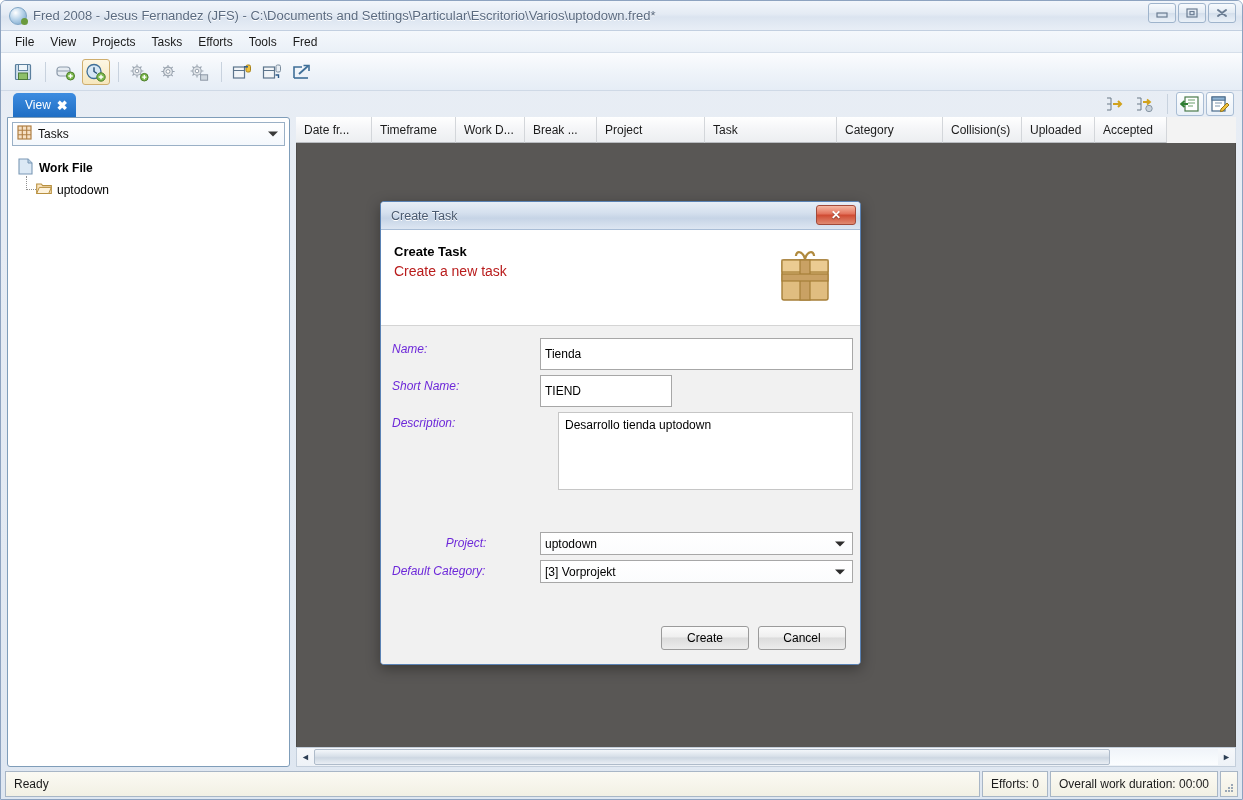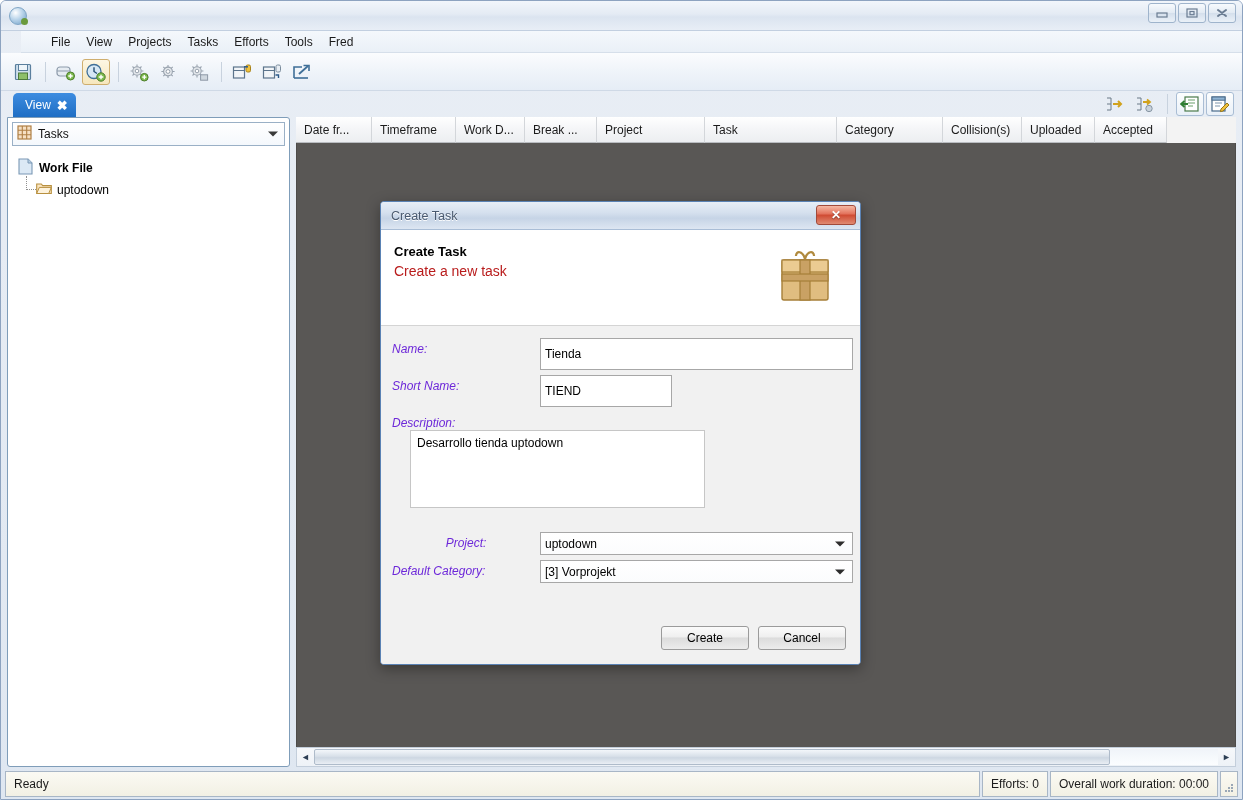--- a/index.html
+++ b/index.html
@@ -70,24 +70,23 @@
     font-size:11px;
   }
   .wbtn svg { display:block; }
 
   
   #menubar {
     height: 22px;
     flex: 0 0 22px;
     display: flex;
     align-items: center;
-    padding-left: 22px;
+    padding-left: 6px;
     background: linear-gradient(180deg,#f4f8fc 0%, #eaf0f7 100%);
     border-bottom: 1px solid #d6dfea;
-    margin-left: 20px;
   }
   .menu-item {
     padding: 2px 8px;
     font-size: 12px;
     color: #1b1b1b;
     cursor: default;
   }
 
   
   #toolbar {
@@ -407,20 +406,21 @@
     font-size:12px; color:#000;
   }
 </style>
 </head>
 <body>
 
 <div id="app-window">
 
   <div id="titlebar">
     <div id="titlebar-icon"></div>
+    <div id="title-text">Fred 2008 - Jesus Fernandez (JFS) - C:\Documents and Settings\Particular\Escritorio\Varios\uptodown.fred*</div>
     <div id="window-controls">
       <div class="wbtn">
         <svg width="14" height="12" viewBox="0 0 14 12">
             <rect x="2" y="6" width="10" height="4" fill="none" stroke="#6a7c92" stroke-width="1.2"></rect>
           </svg>
       </div>
       <div class="wbtn">
         <svg width="14" height="12" viewBox="0 0 14 12">
             <rect x="2" y="2" width="10" height="8" fill="none" stroke="#6a7c92" stroke-width="1.2"></rect>
             <rect x="5" y="4.5" width="4" height="3.2" fill="none" stroke="#6a7c92" stroke-width="1.2"></rect>
@@ -679,21 +679,21 @@
       <div class="frow" style="top:12px;">
         <div class="flabel">Name:</div>
         <div class="ftext" style="width:313px;">Tienda</div>
       </div>
 
       <div class="frow" style="top:49px;">
         <div class="flabel">Short Name:</div>
         <div class="ftext" style="width:132px;">TIEND</div>
       </div>
 
-      <div class="frow" style="top:86px;flex-direction:column;">
+      <div class="frow" style="top:86px;">
         <div class="flabel">Description:</div>
         <div class="ftextarea" style="margin-left:18px;">Desarrollo tienda uptodown</div>
       </div>
 
       <div class="frow" style="top:206px;text-align:center;">
         <div class="flabel">Project:</div>
         <div class="fcombo">
           <span>uptodown</span>
           <span class="arrow"></span>
         </div>

